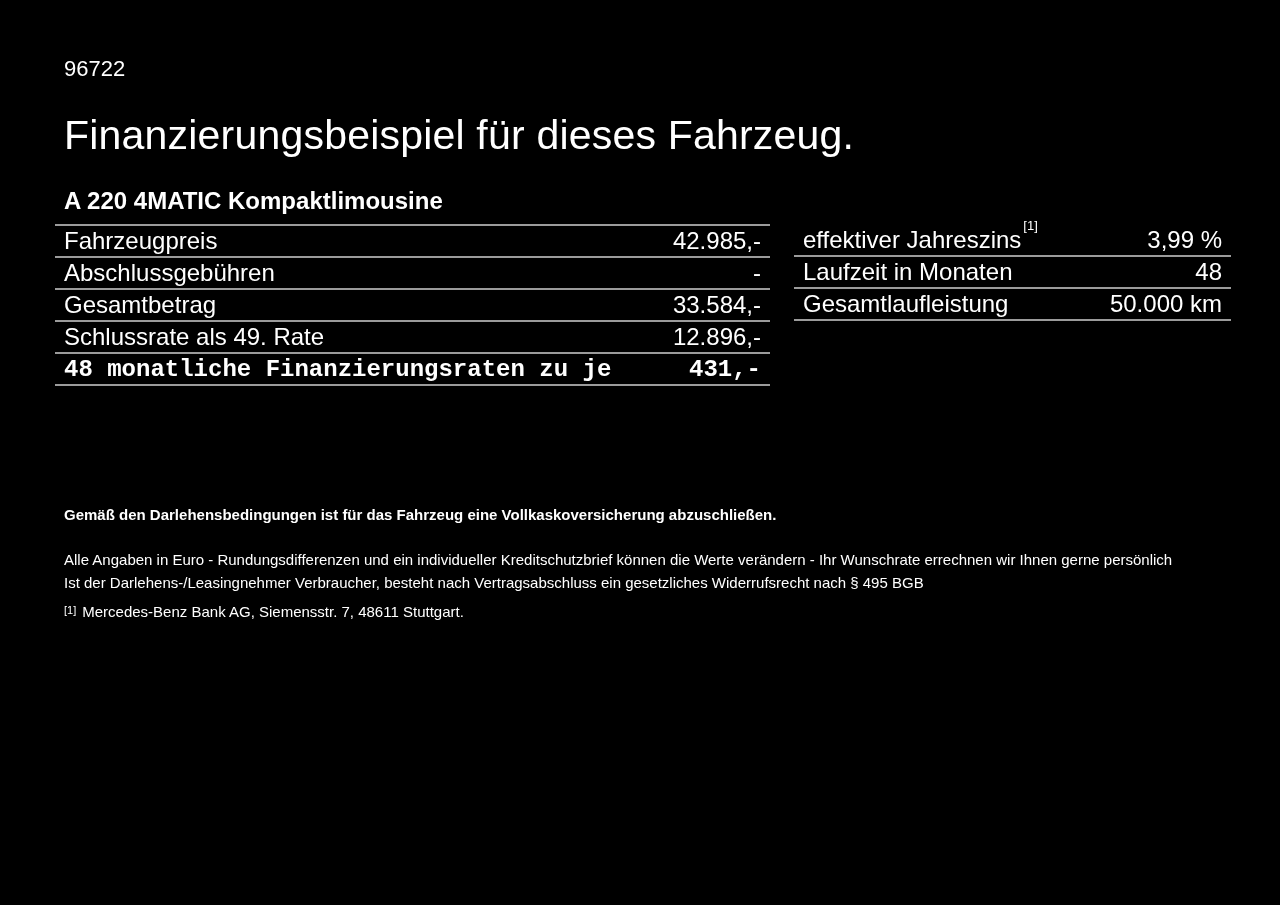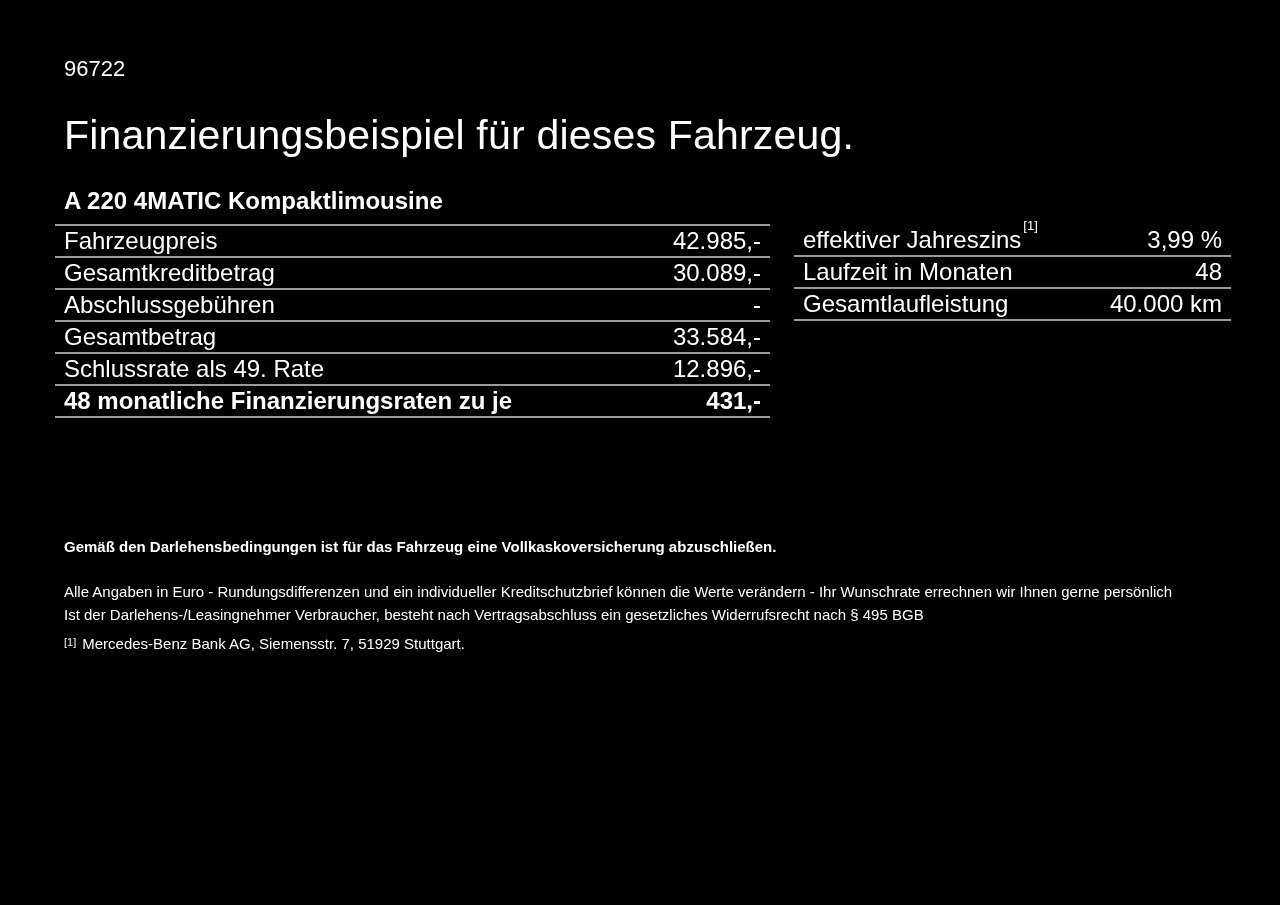--- a/index.html
+++ b/index.html
@@ -41,21 +41,21 @@
   .fin-table.right { width: 437px; }
   .fin-table tr { height: 32px; border-bottom: 2px solid #9b9b9b; }
   .fin-table td {
     font-size: 24px;
     font-weight: 400;
     vertical-align: middle;
     white-space: nowrap;
   }
   .fin-table td.lbl { text-align: left;  padding-left: 9px; }
   .fin-table td.val { text-align: right; padding-right: 9px; }
-  .fin-table tr.bold td { font-weight: 700; }
+  .fin-table tr.bold td { font-weight: 700; font-family: Liberation Mono, monospace; }
   sup.fn {
     font-size: 13px;
     position: relative;
     top: -9px;
     left: 2px;
   }
   .footer {
     margin: 120px 0 0 64px;
   }
   .footer .insurance {
@@ -93,24 +93,20 @@
 
 <div class="tables-wrap">
 
   <table class="fin-table left">
     <tbody>
         <tr>
       <td class="lbl">Fahrzeugpreis</td>
       <td class="val">42.985,-</td>
     </tr>
     <tr>
-      <td class="lbl">Gesamtkreditbetrag</td>
-      <td class="val">30.089,-</td>
-    </tr>
-    <tr>
       <td class="lbl">Abschlussgebühren</td>
       <td class="val">-</td>
     </tr>
     <tr>
       <td class="lbl">Gesamtbetrag</td>
       <td class="val">33.584,-</td>
     </tr>
     <tr>
       <td class="lbl">Schlussrate als 49. Rate</td>
       <td class="val">12.896,-</td>
@@ -127,29 +123,29 @@
     <tr>
       <td class="lbl"><span>effektiver Jahreszins</span><sup class="fn">[1]</sup></td>
       <td class="val">3,99 %</td>
     </tr>
     <tr>
       <td class="lbl">Laufzeit in Monaten</td>
       <td class="val">48</td>
     </tr>
     <tr>
       <td class="lbl">Gesamtlaufleistung</td>
-      <td class="val">40.000 km</td>
+      <td class="val">50.000 km</td>
     </tr>
   </tbody>
     </table>
 
 </div>
 
 <div class="footer">
   <div class="insurance">Gemäß den Darlehensbedingungen ist für das Fahrzeug eine Vollkaskoversicherung abzuschließen.</div>
   <div class="disclaimer">
     <div>Alle Angaben in Euro - Rundungsdifferenzen und ein individueller Kreditschutzbrief können die Werte verändern - Ihr Wunschrate errechnen wir Ihnen gerne persönlich</div>
     <div>Ist der Darlehens-/Leasingnehmer Verbraucher, besteht nach Vertragsabschluss ein gesetzliches Widerrufsrecht nach § 495 BGB</div>
   </div>
   <div class="footnote">
-    <span class="footnote-marker">[1]</span><span>Mercedes-Benz Bank AG, Siemensstr. 7, 51929 Stuttgart.</span>
+    <span class="footnote-marker">[1]</span><span>Mercedes-Benz Bank AG, Siemensstr. 7, 48611 Stuttgart.</span>
   </div>
 </div>
 
 </body></html>

